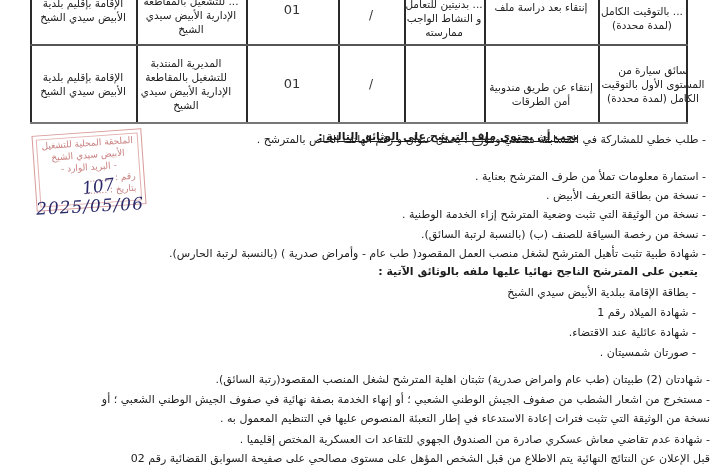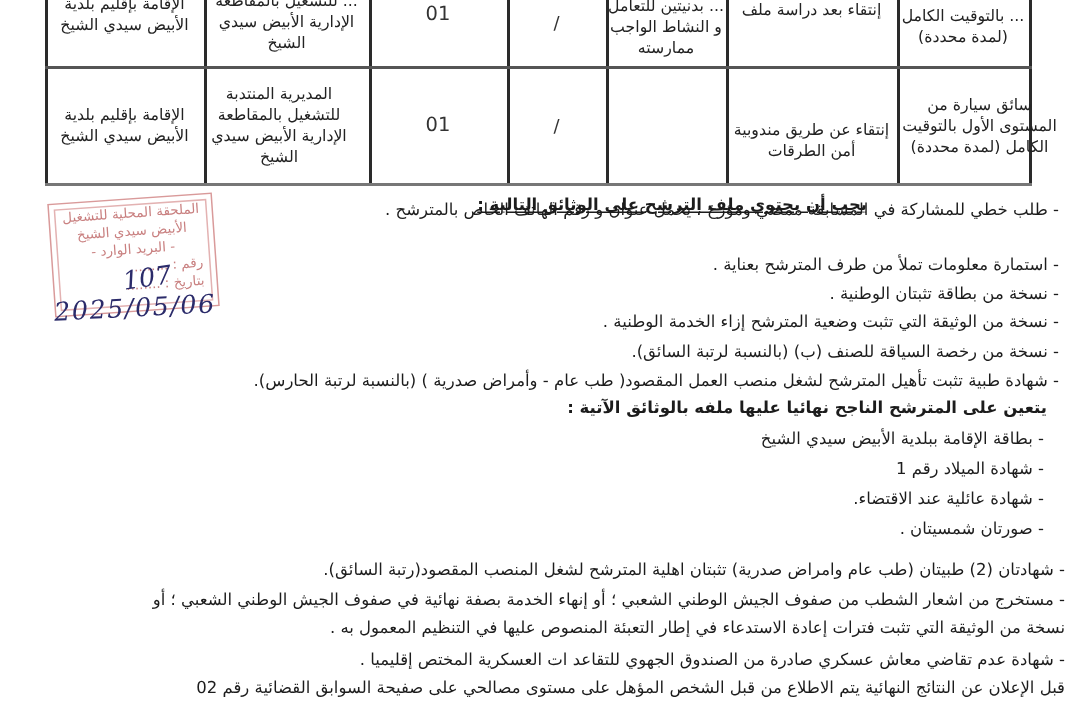--- a/index.html
+++ b/index.html
@@ -83,21 +83,21 @@
     <div class="cell" style="left:484px;top:46px;width:114px;height:96px">إنتقاء عن طريق مندوبية أمن الطرقات</div>
     <div class="cell slash" style="left:338px;top:46px;width:66px;height:76px">/</div>
     <div class="cell num" style="left:246px;top:46px;width:92px;height:76px">01</div>
     <div class="cell" style="left:136px;top:46px;width:100px;height:76px">المديرية المنتدبة للتشغيل بالمقاطعة الإدارية الأبيض سيدي الشيخ</div>
     <div class="cell" style="left:30px;top:46px;width:106px;height:76px">الإقامة بإقليم بلدية الأبيض سيدي الشيخ</div>
   </div>
 
   <div class="line head u" style="top:130px;right:150px">يجب أن يحتوي ملف الترشح على الوثائق التالية :</div>
   <div class="line" style="top:133px;right:22px">- طلب خطي للمشاركة في المسابقة ممضي ومؤرخ ، يحمل عنوان و رقم الهاتف الخاص بالمترشح .</div>
   <div class="line" style="top:170px;right:22px">- استمارة معلومات تملأ من طرف المترشح بعناية .</div>
-  <div class="line" style="top:189px;right:22px">- نسخة من بطاقة تثبتان الوطنية .</div>
+  <div class="line" style="top:189px;right:22px">- نسخة من بطاقة التعريف الأبيض .</div>
   <div class="line" style="top:208px;right:22px">- نسخة من الوثيقة التي تثبت وضعية المترشح إزاء الخدمة الوطنية .</div>
   <div class="line" style="top:228px;right:22px">- نسخة من رخصة السياقة للصنف (ب) (بالنسبة لرتبة السائق).</div>
   <div class="line" style="top:247px;right:22px">- شهادة طبية تثبت تأهيل المترشح لشغل منصب العمل المقصود( طب عام - وأمراض صدرية ) (بالنسبة لرتبة الحارس).</div>
 
   <div class="line b" style="top:265px;right:30px">يتعين على المترشح الناجح نهائيا عليها ملفه بالوثائق الآتية :</div>
   <div class="line" style="top:286px;right:32px">- بطاقة الإقامة ببلدية الأبيض سيدي الشيخ</div>
   <div class="line" style="top:306px;right:32px">- شهادة الميلاد رقم 1</div>
   <div class="line" style="top:326px;right:32px">- شهادة عائلية عند الاقتضاء.</div>
   <div class="line" style="top:346px;right:32px">- صورتان شمسيتان .</div>
   <div class="line" style="top:373px;right:18px">- شهادتان (2) طبيتان (طب عام وامراض صدرية) تثبتان اهلية المترشح لشغل المنصب المقصود(رتبة السائق).</div>

